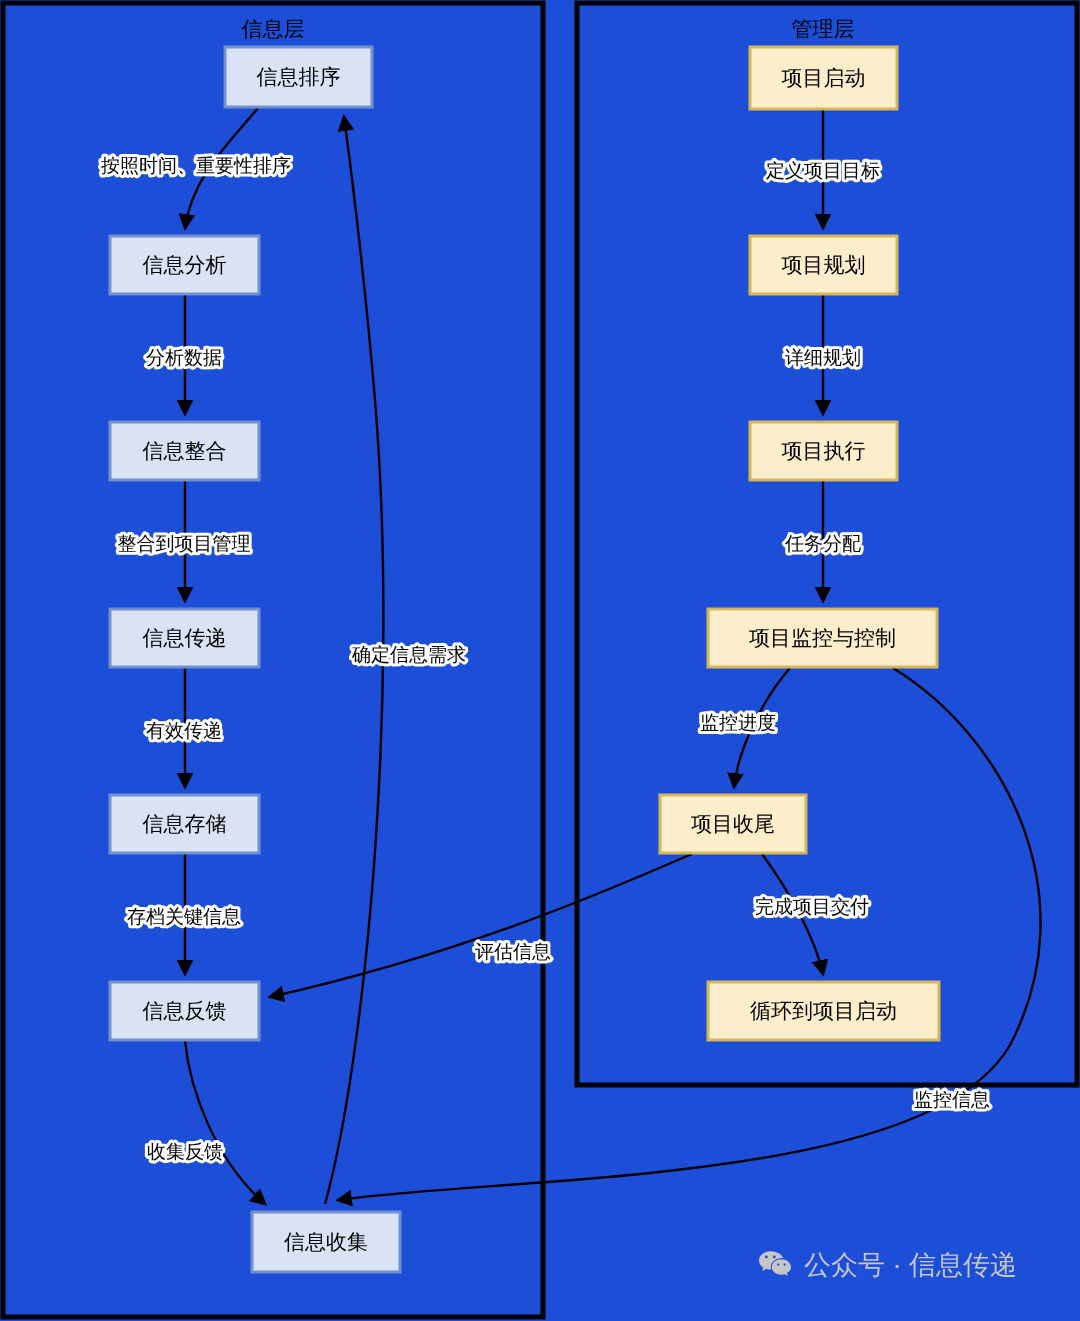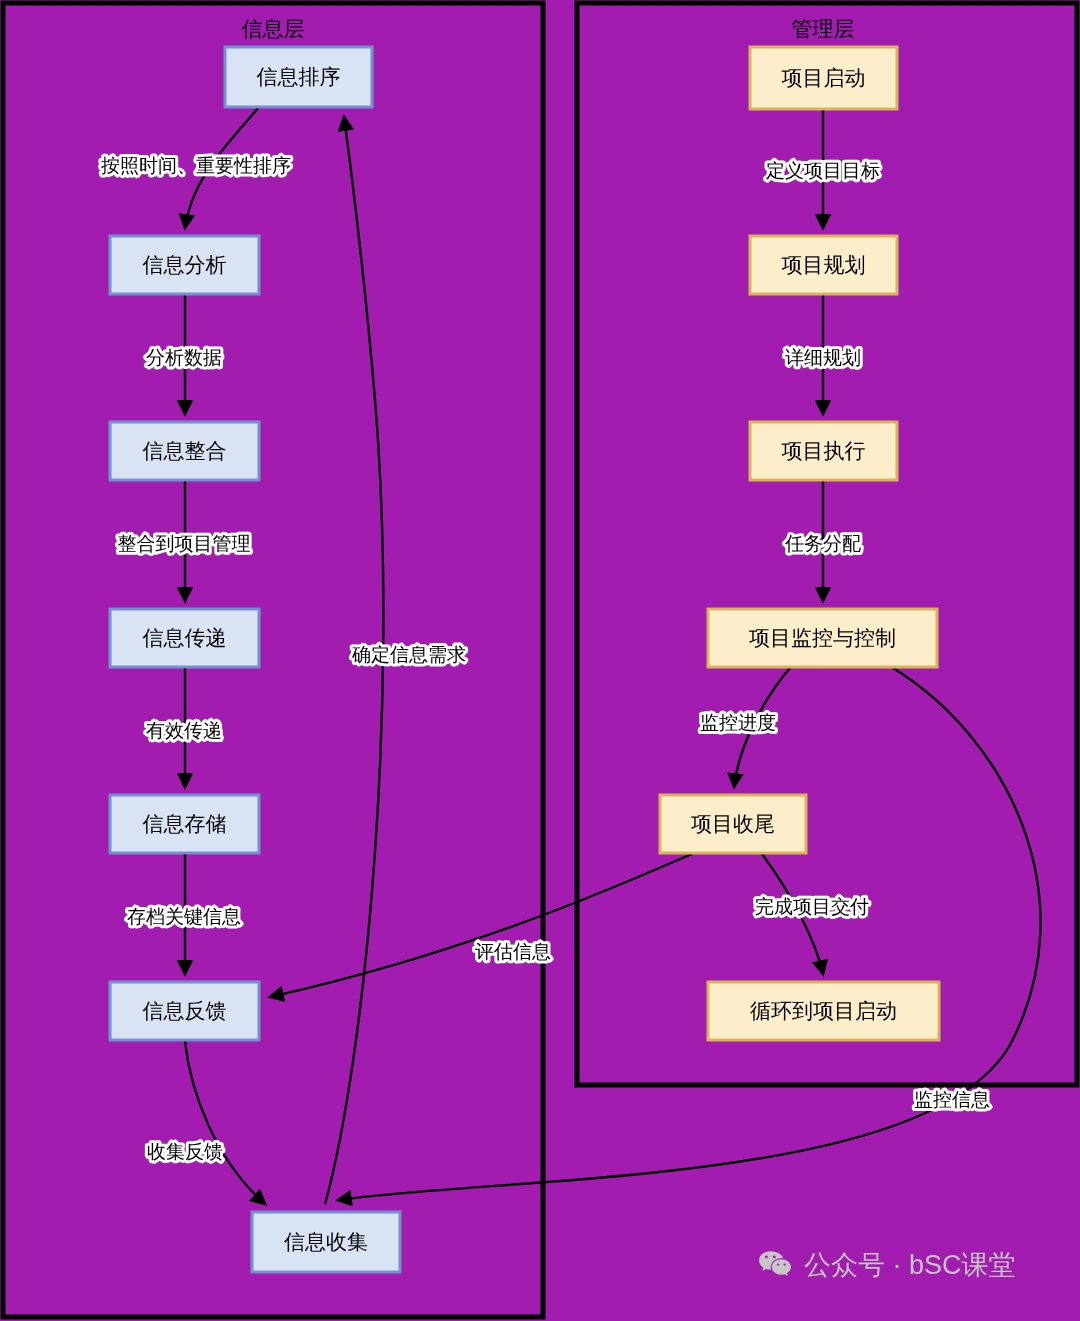--- a/index.html
+++ b/index.html
@@ -7,21 +7,21 @@
     padding: 0;
     background: #ffffff;
   }
   body {
     font-family: "Liberation Sans", "DejaVu Sans", sans-serif;
   }
   #canvas {
     position: relative;
     width: 1080px;
     height: 1321px;
-    background: #a21caf;
+    background: #1d4ed8;
     overflow: hidden;
   }
   svg.diagram {
     position: absolute;
     top: 0;
     left: 0;
     width: 1080px;
     height: 1321px;
   }
   .container-rect {
@@ -205,16 +205,16 @@
 
   <div class="watermark" style="left:758px; top:1247px;">
     <svg class="wm-icon" width="34" height="30" viewBox="0 0 34 30">
       <path d="M12.4 1.2C6.1 1.2 1 5.3 1 10.4c0 2.9 1.7 5.5 4.3 7.2l-1 3.3 3.8-1.9c1.3.4 2.7.6 4.3.6h.8c-.3-.8-.4-1.7-.4-2.6 0-5 5-9 11.2-9 .4 0 .8 0 1.2.1C24.1 4.4 18.8 1.2 12.4 1.2z
                M8.4 8.3c-.8 0-1.4-.6-1.4-1.4s.6-1.4 1.4-1.4 1.4.6 1.4 1.4-.6 1.4-1.4 1.4z
                M16.3 8.3c-.8 0-1.4-.6-1.4-1.4s.6-1.4 1.4-1.4 1.4.6 1.4 1.4-.6 1.4-1.4 1.4z" fill="#c6c6c6"></path>
       <path d="M33 17c0-4.3-4.3-7.8-9.6-7.8S13.8 12.7 13.8 17s4.3 7.8 9.6 7.8c1.1 0 2.2-.2 3.2-.5l3.2 1.6-.9-2.8C31.5 21.6 33 19.4 33 17z
                M20.2 15.7c-.6 0-1.1-.5-1.1-1.1s.5-1.1 1.1-1.1 1.1.5 1.1 1.1-.5 1.1-1.1 1.1z
                M26.6 15.7c-.6 0-1.1-.5-1.1-1.1s.5-1.1 1.1-1.1 1.1.5 1.1 1.1-.5 1.1-1.1 1.1z" fill="#c6c6c6"></path>
     </svg>
-    <span>公众号 · bSC课堂</span>
+    <span>公众号 · 信息传递</span>
   </div>
 
 </div>
 
 </body></html>

